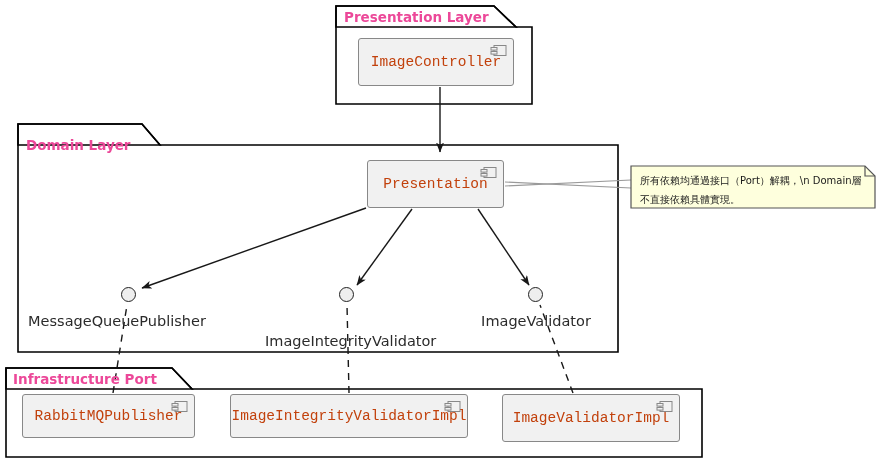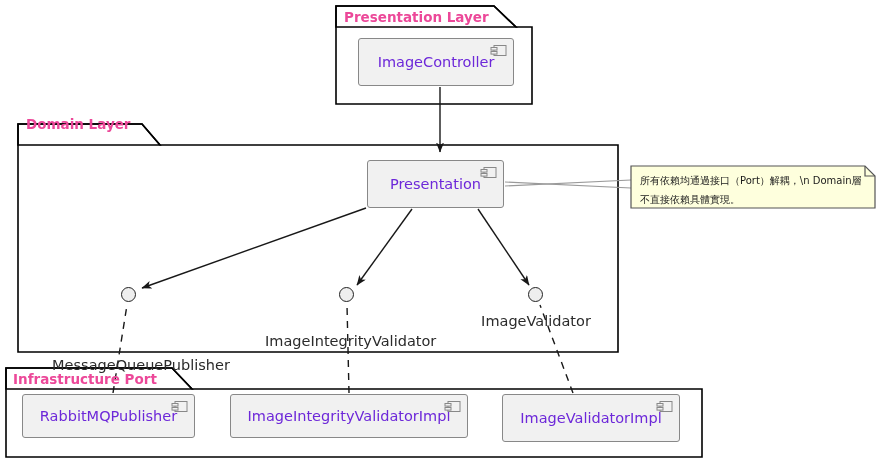--- a/index.html
+++ b/index.html
@@ -44,24 +44,25 @@
     background: #F1F1F1;
     border: 1px solid #888888;
     border-radius: 3px;
     box-sizing: border-box;
     display: flex;
     align-items: center;
     justify-content: center;
   }
   .component-label {
     font-size: 14.5px;
-    color: #6d28d9;
+    color: #c2410c;
     white-space: nowrap;
     text-align: right;
     padding: 0 10px;
+    font-family: Liberation Mono, monospace;
   }
   .comp-icon {
     position: absolute;
     right: 6px;
     top: 5px;
     width: 17px;
     height: 13px;
   }
   
   .iface-circle {
@@ -140,21 +141,21 @@
       <line x1="505" y1="182" x2="631" y2="188" stroke="#9a9a9a" stroke-width="1.1"></line>
       <line x1="505" y1="186" x2="631" y2="180" stroke="#9a9a9a" stroke-width="1.1"></line>
     </g>
 
     <g>
       <path d="M631,166 L865,166 L875,176 L875,208 L631,208 Z" fill="#FEFFDD" stroke="#555555" stroke-width="1.2"></path>
       <path d="M865,166 L865,176 L875,176" fill="none" stroke="#555555" stroke-width="1.2"></path>
     </g>
   </svg>
 
-  <div class="pkg-title" style="left:26px; top:116px;text-align:right;">Domain Layer</div>
+  <div class="pkg-title" style="left:26px; top:137px;text-align:right;">Domain Layer</div>
 
   <div class="pkg-title" style="left:344px; top:9px;">Presentation Layer</div>
 
   <div class="pkg-title" style="left:13px; top:371px;">Infrastructure Port</div>
 
   <div class="component" style="left:358px; top:38px; width:156px; height:48px;">
     <svg class="comp-icon" viewBox="0 0 17 13">
       <rect x="4" y="1.5" width="12" height="10" fill="#F1F1F1" stroke="#888888" stroke-width="1"></rect>
       <rect x="1" y="3.5" width="6" height="2.6" fill="#F1F1F1" stroke="#888888" stroke-width="1"></rect>
       <rect x="1" y="7.5" width="6" height="2.6" fill="#F1F1F1" stroke="#888888" stroke-width="1"></rect>
@@ -192,21 +193,21 @@
   <div class="component" style="left:502px; top:394px; width:178px; height:48px;">
     <svg class="comp-icon" viewBox="0 0 17 13">
       <rect x="4" y="1.5" width="12" height="10" fill="#F1F1F1" stroke="#888888" stroke-width="1"></rect>
       <rect x="1" y="3.5" width="6" height="2.6" fill="#F1F1F1" stroke="#888888" stroke-width="1"></rect>
       <rect x="1" y="7.5" width="6" height="2.6" fill="#F1F1F1" stroke="#888888" stroke-width="1"></rect>
     </svg>
     <span class="component-label">ImageValidatorImpl</span>
   </div>
 
   <div class="iface-circle" style="left:121px; top:287px;"></div>
-  <div class="iface-label" style="left:52px; top:313px; width:178px;margin-top:44px;">MessageQueuePublisher</div>
+  <div class="iface-label" style="left:28px; top:313px; width:178px;">MessageQueuePublisher</div>
 
   <div class="iface-circle" style="left:339px; top:287px;"></div>
   <div class="iface-label" style="left:265px; top:313px; width:164px;margin-top:20px;">ImageIntegrityValidator</div>
 
   <div class="iface-circle" style="left:528px; top:287px;"></div>
   <div class="iface-label" style="left:481px; top:313px; width:110px;">ImageValidator</div>
 
   <div class="note-box" style="left:631px; top:166px; width:244px; height:42px;">
     <div class="note-text">所有依賴均通過接口（Port）解耦，\n Domain層不直接依賴具體實現。</div>
   </div>

